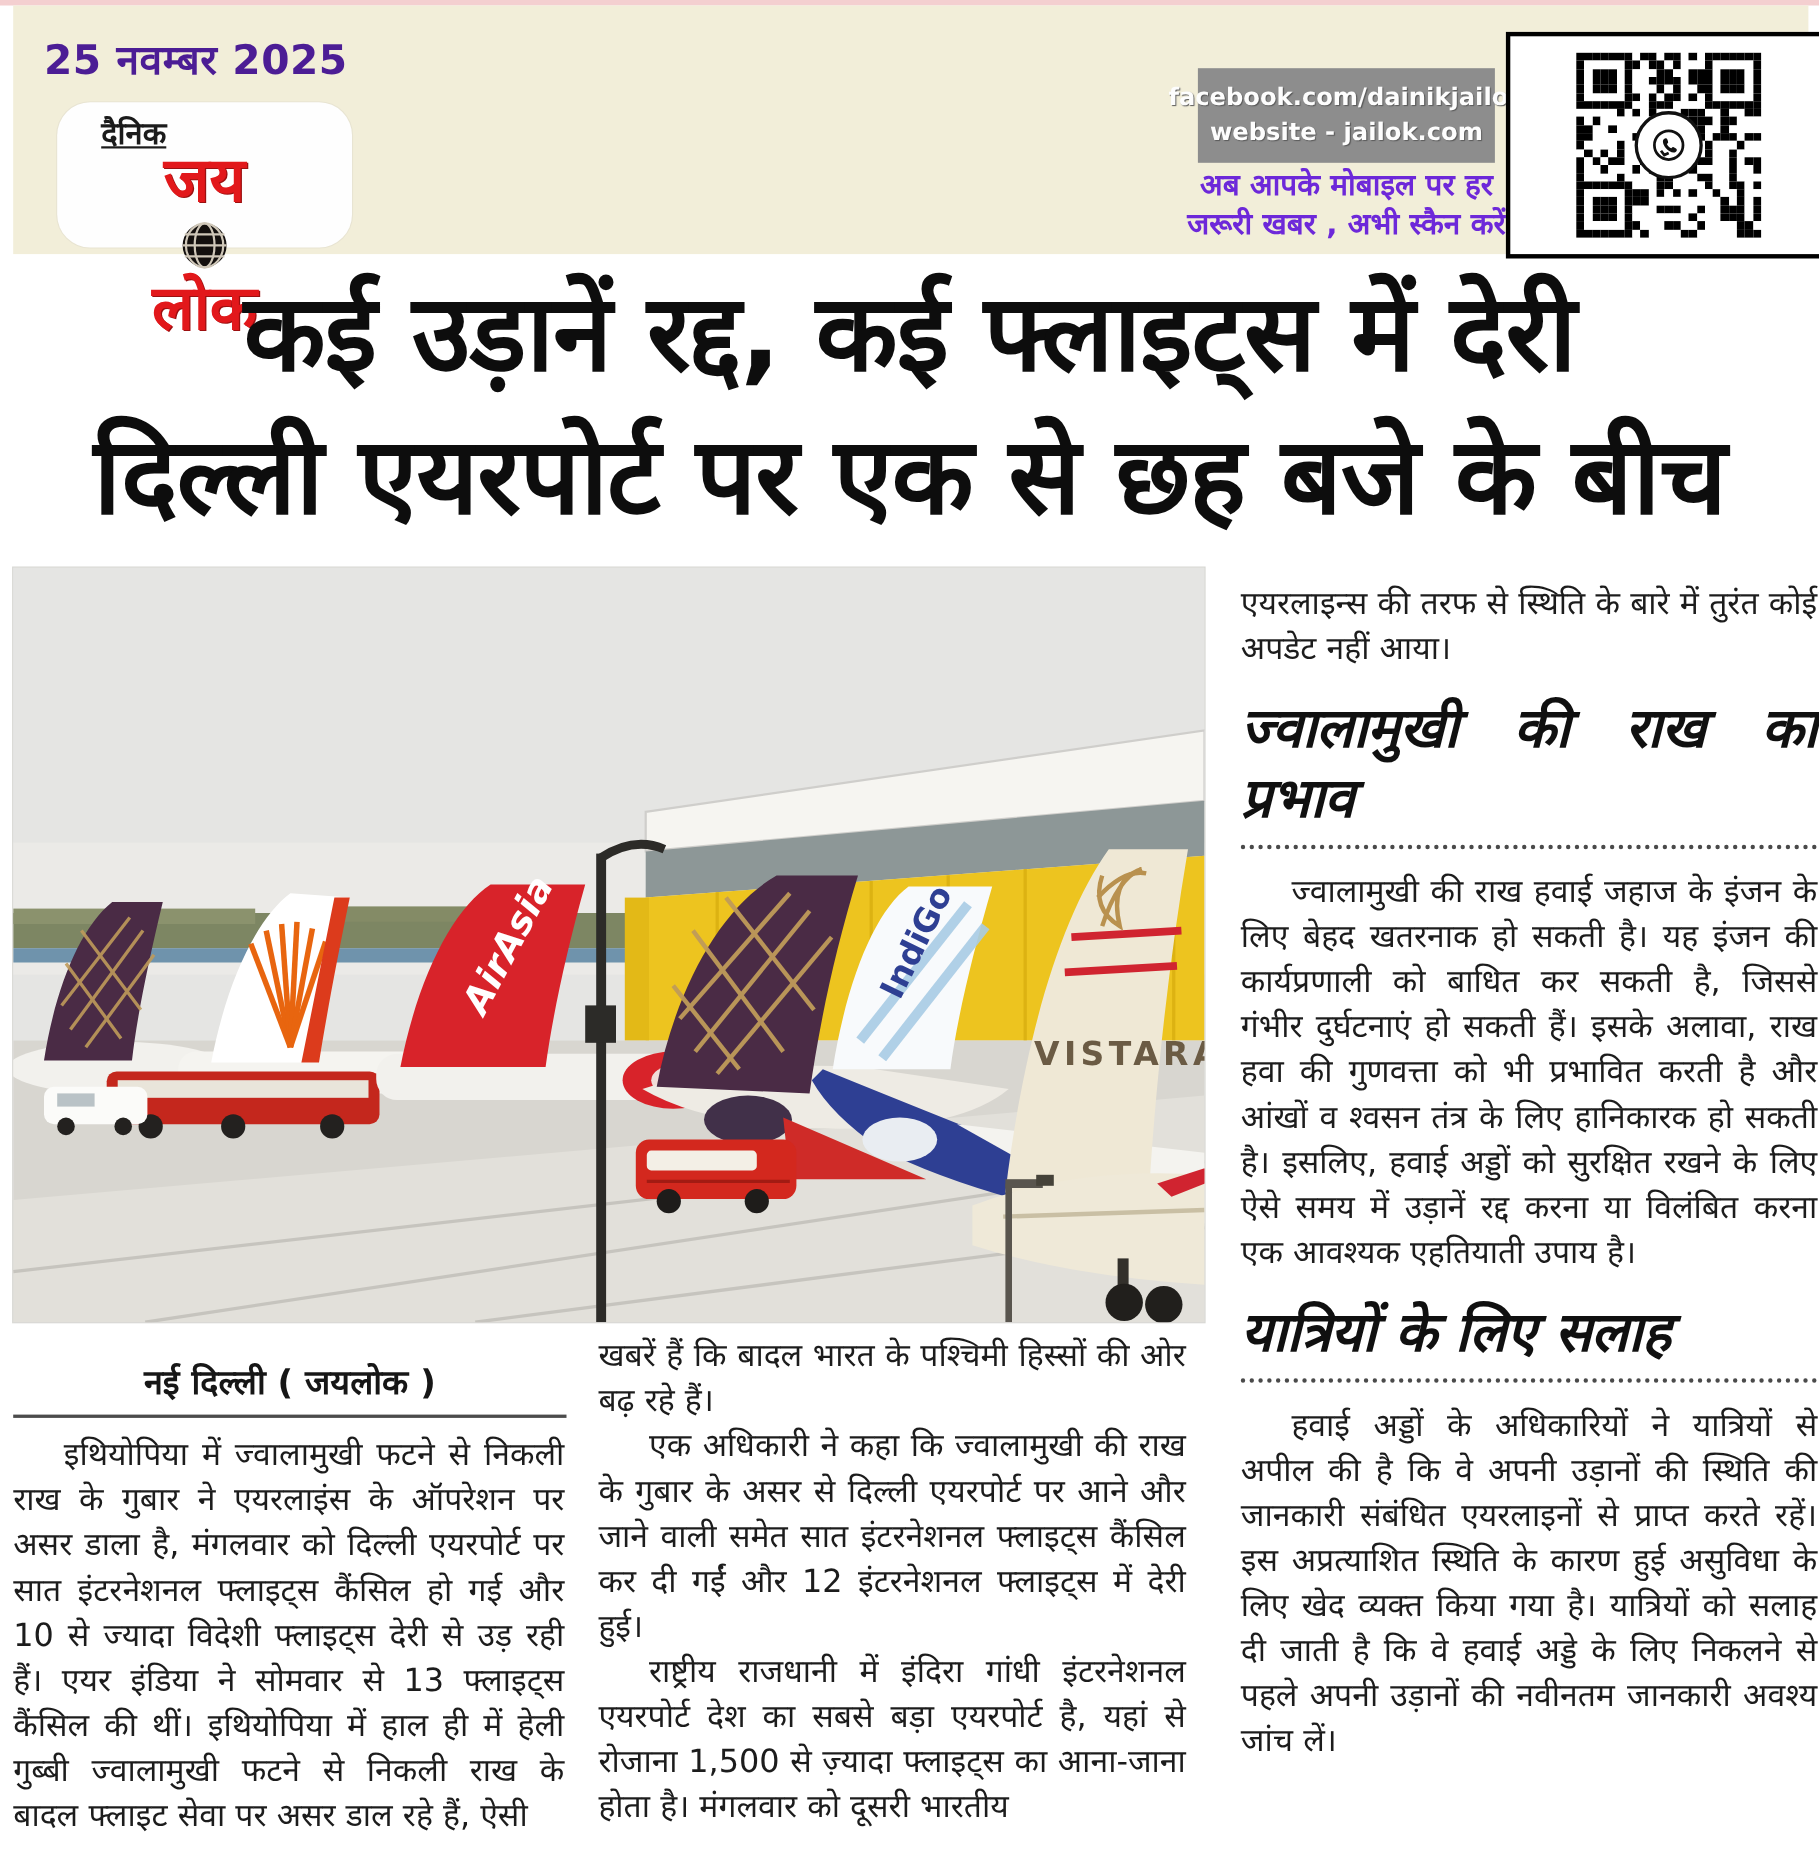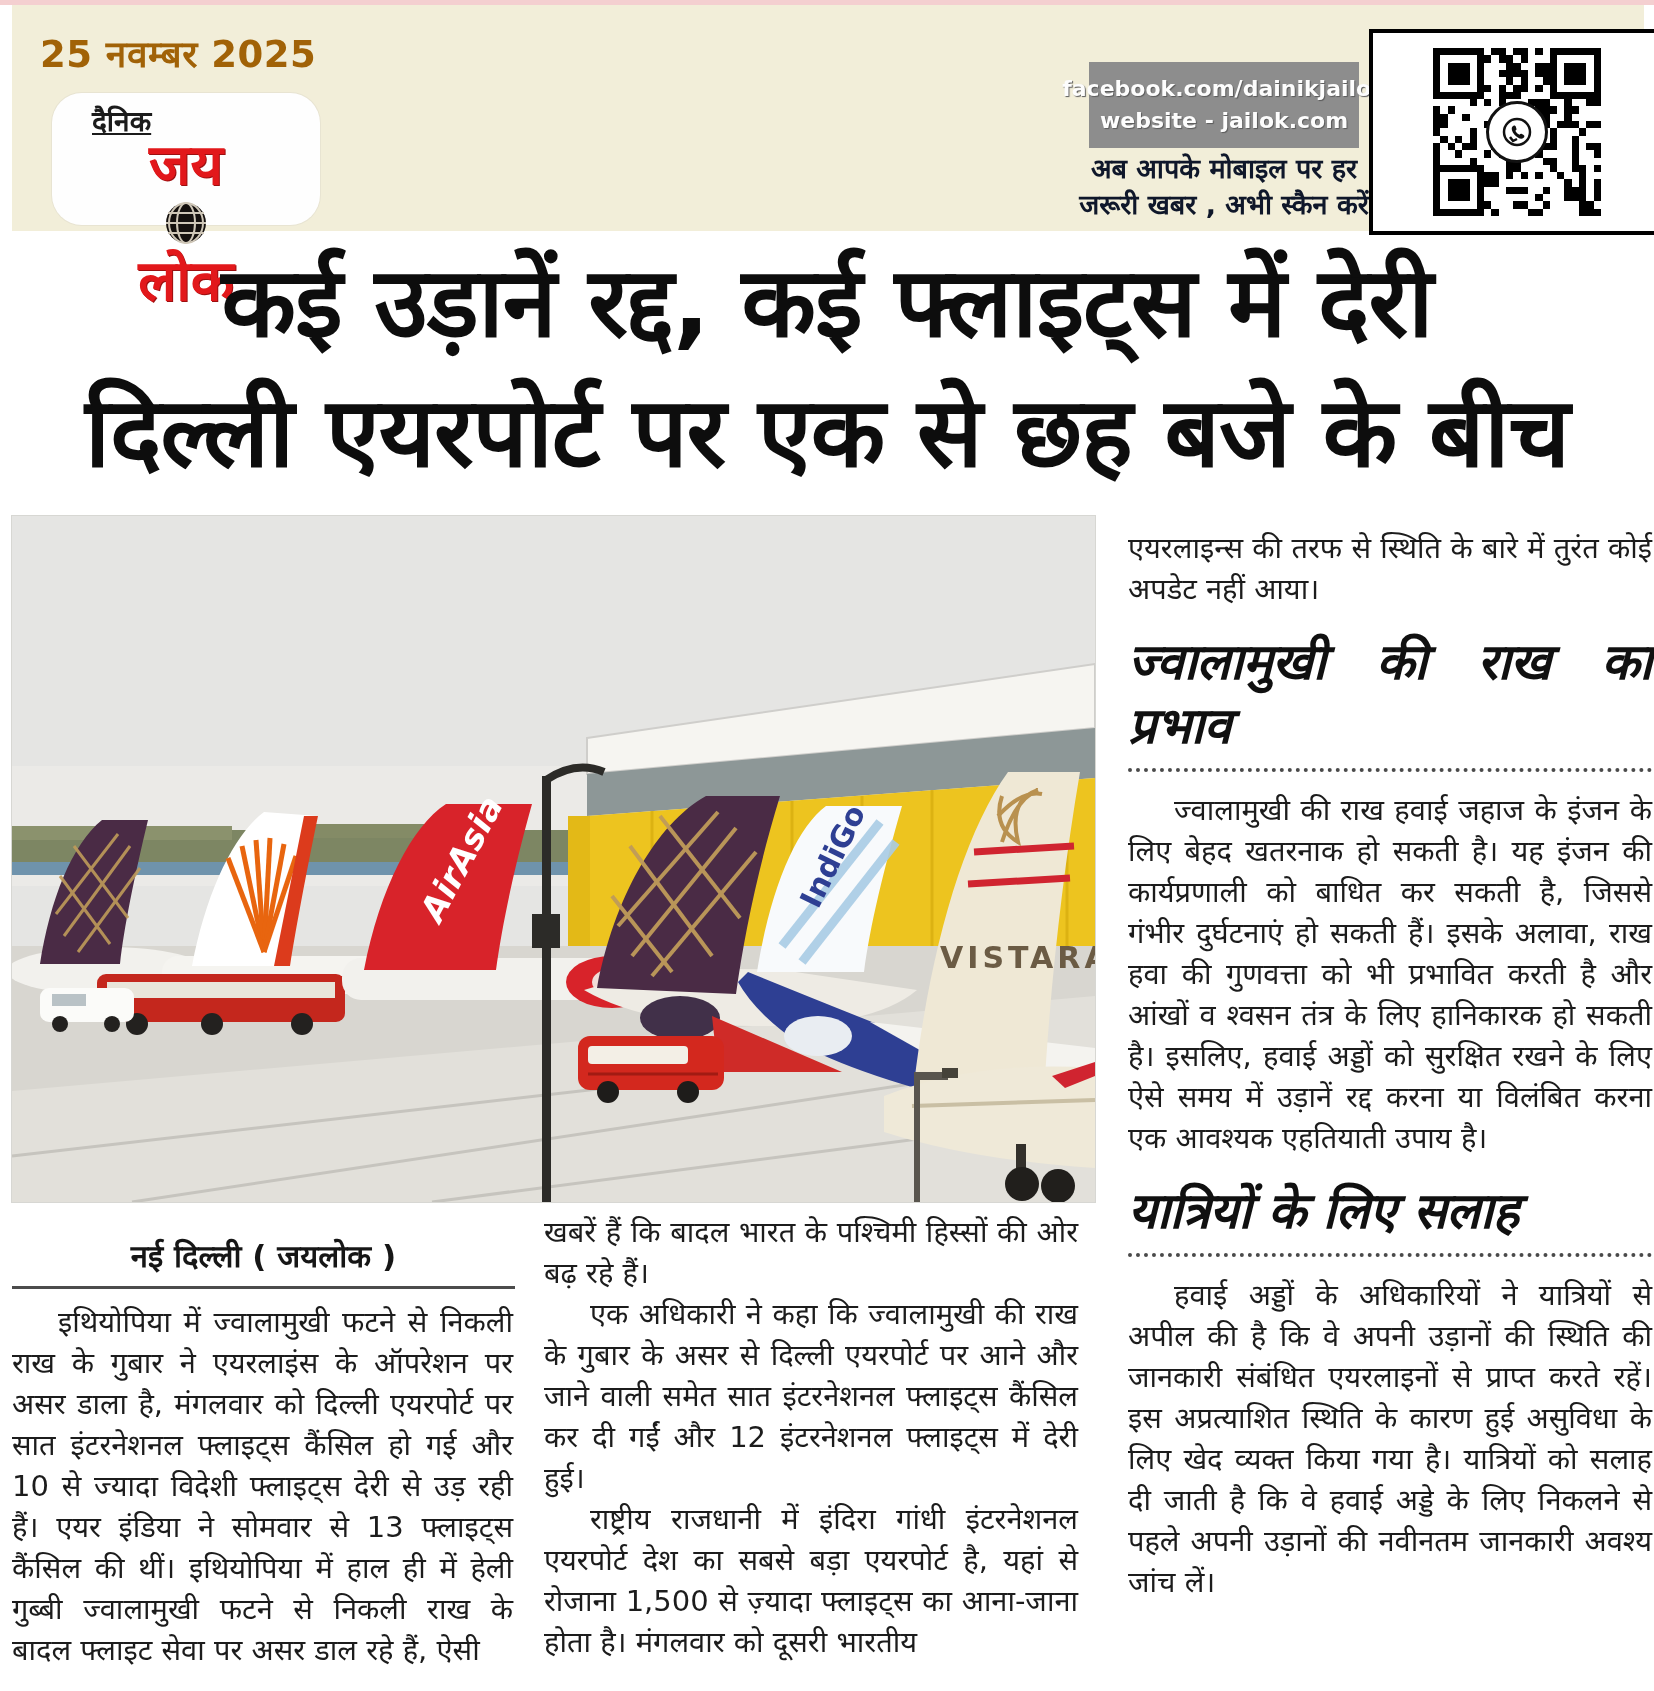--- a/index.html
+++ b/index.html
@@ -3,32 +3,32 @@
 <meta charset="utf-8">
 <style>
   html,body{margin:0;padding:0;background:#ffffff;}
   #page{position:relative;width:1654px;height:1691px;background:#fff;overflow:hidden;
         font-family:"DejaVu Sans","Liberation Sans",sans-serif;color:#141414;}
   .abs{position:absolute;}
 
   
   #top-edge{left:0;top:0;width:1654px;height:5px;background:#f4cfd0;}
   #banner{left:12px;top:5px;width:1632px;height:226px;background:#f2eed9;}
-  #issue-date{left:28px;top:22px;font-size:37px;font-weight:800;color:#a16207;letter-spacing:0.5px;}
+  #issue-date{left:28px;top:22px;font-size:37px;font-weight:800;color:#4c1d95;letter-spacing:0.5px;}
   #brand-box{left:40px;top:88px;width:268px;height:132px;background:#fefefe;border-radius:30px;
              box-shadow:0 0 0 1px #e8e4d2;}
   #brand-tagline{left:40px;top:8px;font-size:28px;font-weight:700;color:#1b1b1b;position:absolute;text-decoration:underline;}
   #brand-row{position:absolute;left:14px;top:44px;width:240px;display:flex;align-items:center;gap:8px;justify-content:center;flex-direction:column;}
   .brand-word{font-size:56px;font-weight:900;color:#e2181b;line-height:1;
               text-shadow:1px 1px 0 #9c0f10;}
   #social-box{left:1077px;top:57px;width:270px;height:86px;background:#8d8d8d;
               display:flex;flex-direction:column;justify-content:center;align-items:center;}
   .social-line{color:#fdfdfd;font-size:22px;font-weight:700;line-height:32px;
                text-shadow:1px 1px 1px #5a5a5a;}
-  .promo-line{width:300px;text-align:center;font-size:27px;font-weight:800;color:#0f172a;line-height:36px;}
+  .promo-line{width:300px;text-align:center;font-size:27px;font-weight:800;color:#6d28d9;line-height:36px;}
   #promo-1{left:1062px;top:146px;}
   #promo-2{left:1062px;top:182px;}
 
   
   #qr-box{left:1357px;top:24px;width:288px;height:198px;background:#fff;border:4px solid #000;
           display:flex;align-items:center;justify-content:center;}
   #qr-grid{width:168px;height:168px;display:grid;
            grid-template-columns:repeat(23,1fr);grid-template-rows:repeat(23,1fr);}
   .qm{background:#fff;} .qm.on{background:#000;}
   #qr-center{position:absolute;width:56px;height:56px;border-radius:50%;background:#fff;

